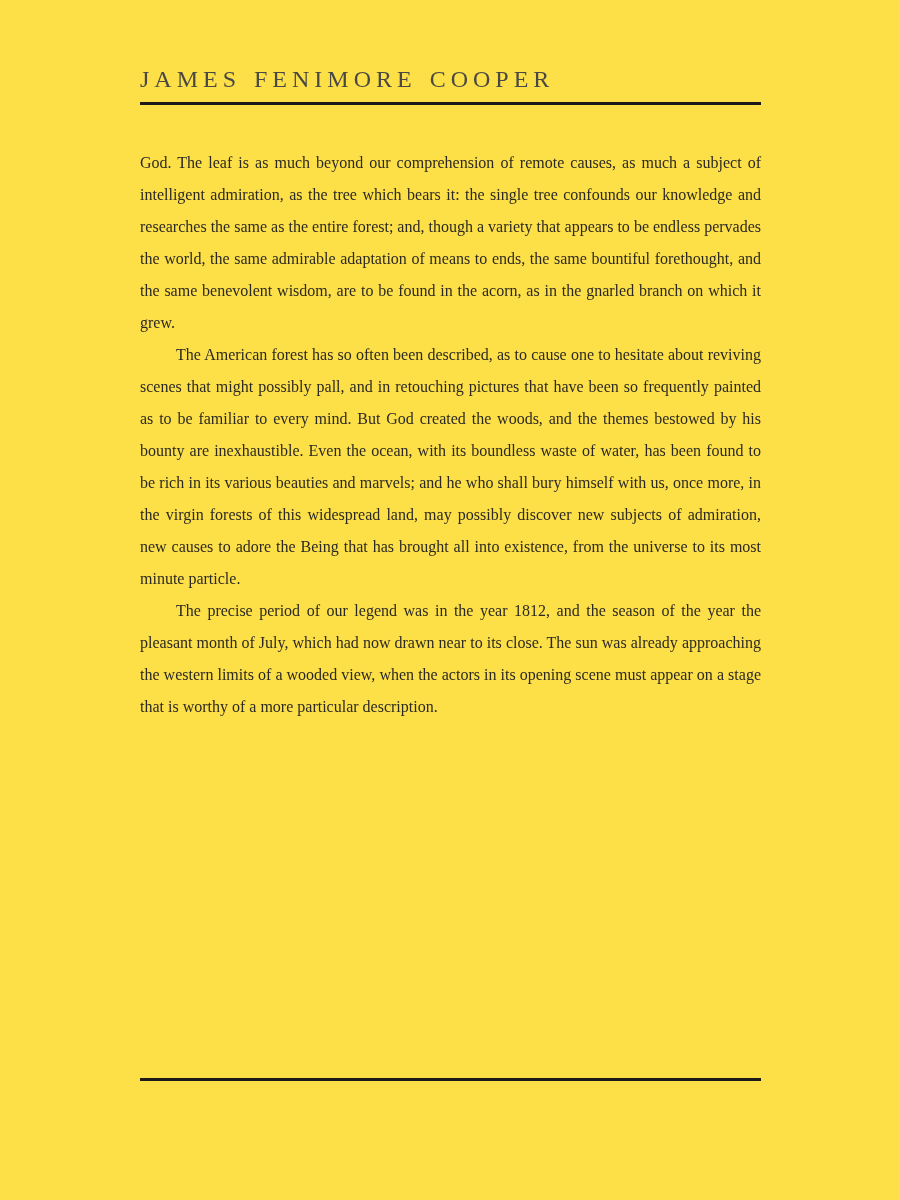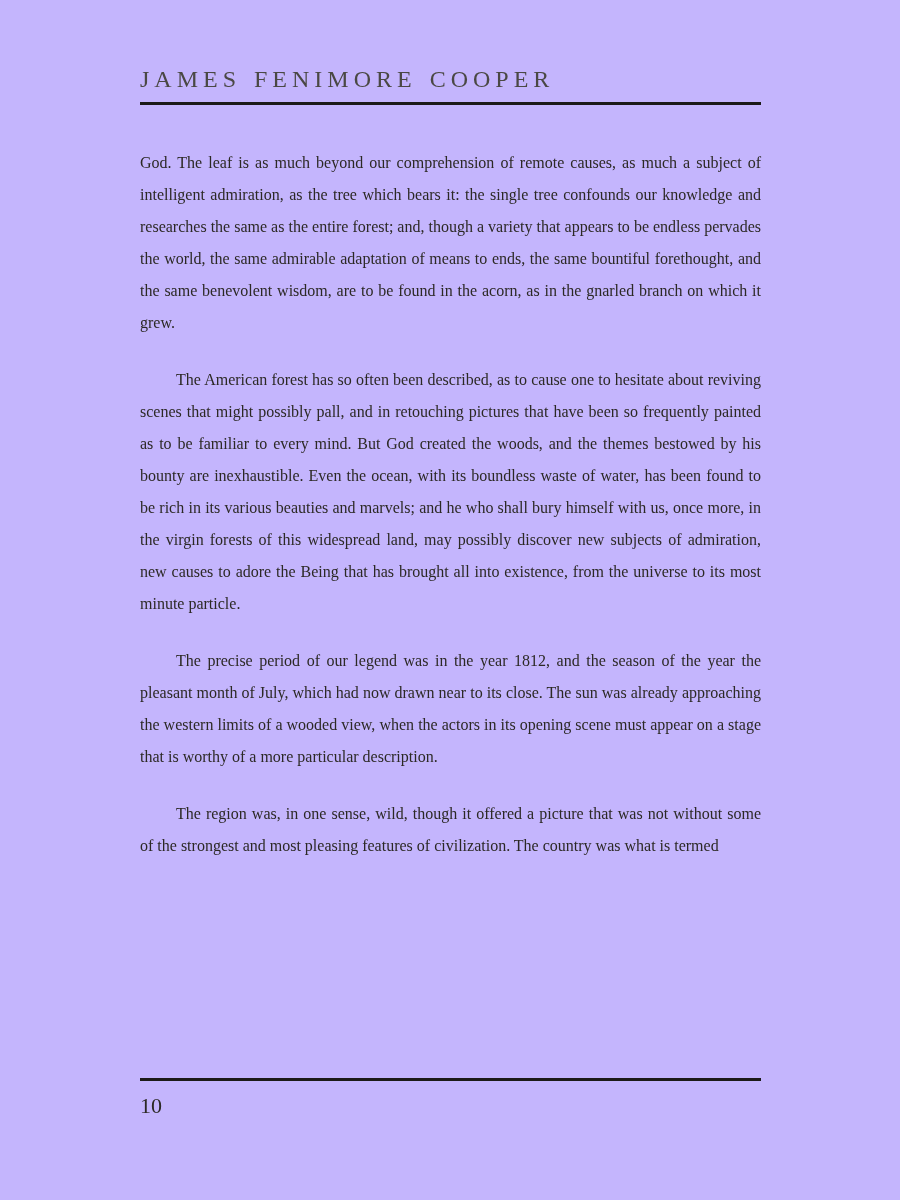--- a/index.html
+++ b/index.html
@@ -6,21 +6,21 @@
 
   html, body {
     background: #ffffff;
   }
 
   .page {
     position: relative;
     width: 900px;
     height: 1200px;
     margin: 0 auto;
-    background: #c4b5fd;
+    background: #fde047;
     font-family: "Liberation Serif", "DejaVu Serif", serif;
     color: #2e2b28;
     overflow: hidden;
   }
 
   .content {
     position: absolute;
     left: 140px;
     width: 621px;
     top: 66px;
@@ -43,21 +43,20 @@
     text-align: justify;
     color: #2c2925;
   }
 
   .body-text p {
     margin: 0;
   }
 
   .body-text p.indented {
     text-indent: 36px;
-    margin-top: 25px;
   }
 
   .footer {
     position: absolute;
     left: 140px;
     width: 621px;
     top: 1078px;
   }
 
   .footer-rule {
@@ -78,23 +77,21 @@
 <div class="page">
 
   <div class="content">
 
     <div class="running-header">JAMES FENIMORE COOPER</div>
 
     <div class="body-text">
       <p>God. The leaf is as much beyond our comprehension of remote causes, as much a subject of intelligent admiration, as the tree which bears it: the single tree confounds our knowledge and researches the same as the entire forest; and, though a variety that appears to be endless pervades the world, the same admirable adaptation of means to ends, the same bountiful forethought, and the same benevolent wisdom, are to be found in the acorn, as in the gnarled branch on which it grew.</p>
       <p class="indented">The American forest has so often been described, as to cause one to hesitate about reviving scenes that might possibly pall, and in retouching pictures that have been so frequently painted as to be familiar to every mind. But God created the woods, and the themes bestowed by his bounty are inexhaustible. Even the ocean, with its boundless waste of water, has been found to be rich in its various beauties and marvels; and he who shall bury himself with us, once more, in the virgin forests of this widespread land, may possibly discover new subjects of admiration, new causes to adore the Being that has brought all into existence, from the universe to its most minute particle.</p>
       <p class="indented">The precise period of our legend was in the year 1812, and the season of the year the pleasant month of July, which had now drawn near to its close. The sun was already approaching the western limits of a wooded view, when the actors in its opening scene must appear on a stage that is worthy of a more particular description.</p>
-      <p class="indented">The region was, in one sense, wild, though it offered a picture that was not without some of the strongest and most pleasing features of civilization. The country was what is termed</p>
     </div>
 
   </div>
 
   <div class="footer">
     <div class="footer-rule"></div>
-    <div class="page-number">10</div>
   </div>
 
 </div>
 
 </body></html>

